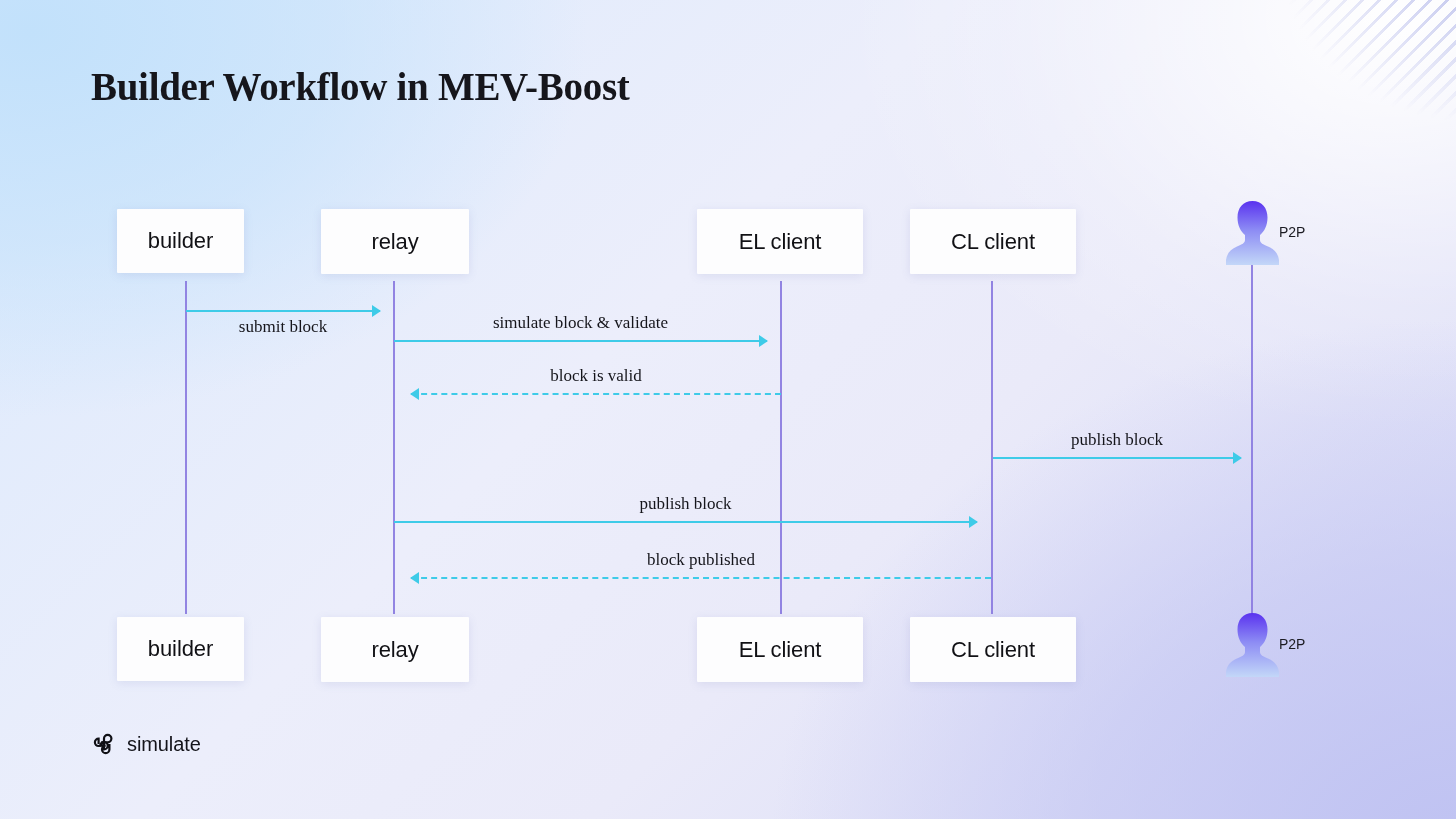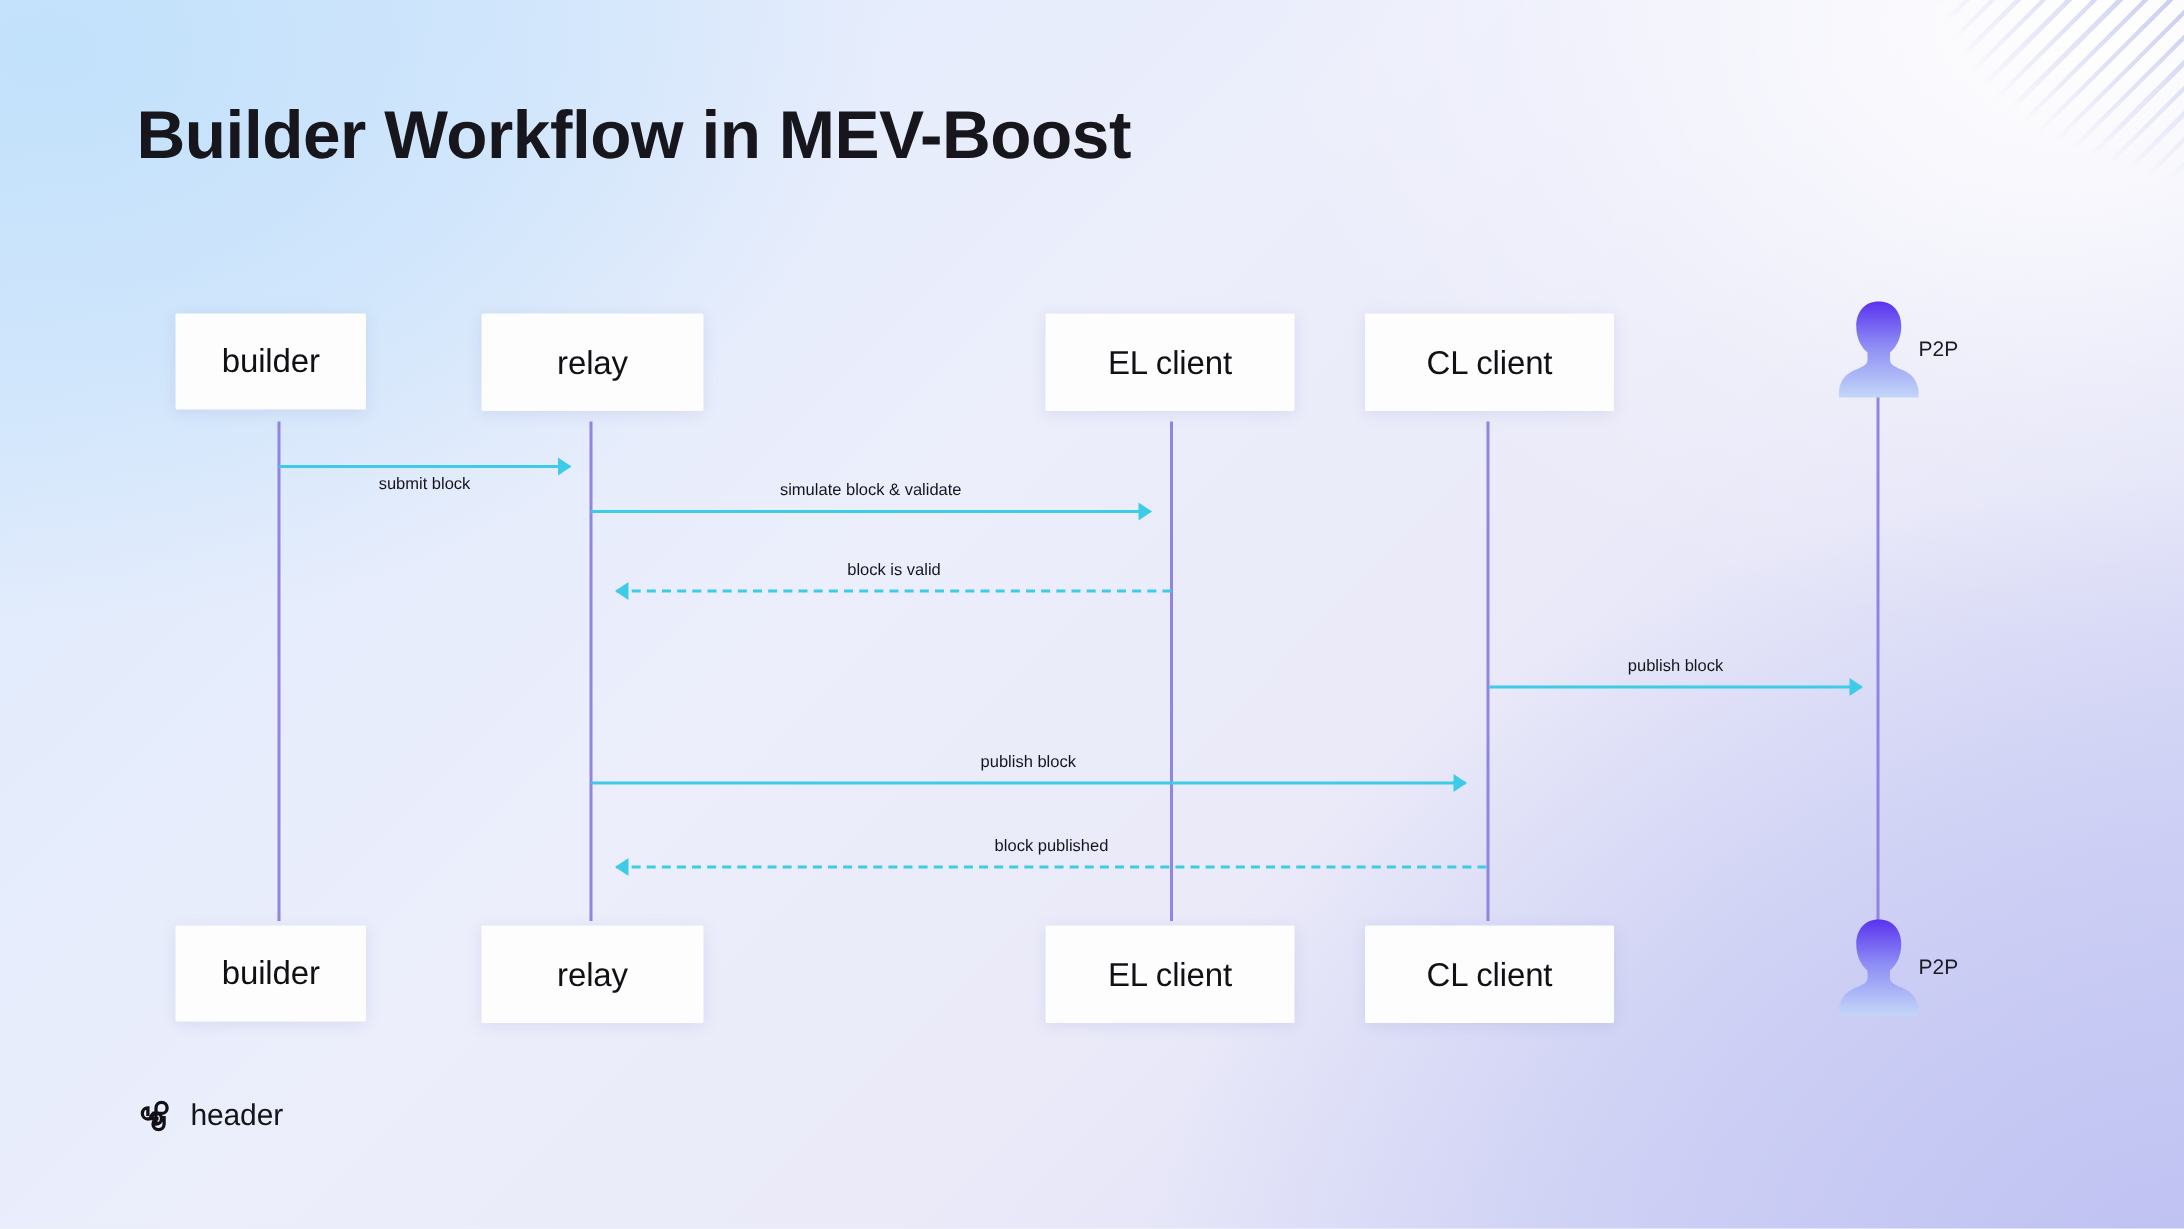--- a/index.html
+++ b/index.html
@@ -42,25 +42,26 @@
     );
     -webkit-mask-image: radial-gradient(ellipse 240px 190px at 100% 0%, #000 10%, rgba(0,0,0,0.55) 45%, rgba(0,0,0,0) 80%);
     mask-image: radial-gradient(ellipse 240px 190px at 100% 0%, #000 10%, rgba(0,0,0,0.55) 45%, rgba(0,0,0,0) 80%);
     pointer-events: none;
   }
 
   #title {
     position: absolute;
     left: 91px;
     top: 64px;
-    font-size: 45px;
+    font-size: 39px;
     font-weight: bold;
     letter-spacing: -0.3px;
     color: #16161c;
     white-space: nowrap;
+    font-family: Liberation Serif, serif;
   }
 
   .lifeline {
     position: absolute;
     width: 2px;
     background: #8d7ee0;
     opacity: 0.95;
   }
 
   .node-box {
@@ -112,23 +113,24 @@
     width: 0; height: 0;
     border-top: 6px solid transparent;
     border-bottom: 6px solid transparent;
   }
   .msg.right .head { right: -1px; border-left: 9px solid #3ecbe8; }
   .msg.left  .head { left: -1px;  border-right: 9px solid #3ecbe8; }
   .msg .msg-label {
     position: absolute;
     left: 0; right: 0;
     text-align: center;
-    font-size: 11px;
+    font-size: 17px;
     color: #15151b;
     white-space: nowrap;
+    font-family: Liberation Serif, serif;
   }
   .msg .msg-label.above { bottom: 9px; margin-top: 42px; }
   .msg .msg-label.below { top: 7px; }
 
   
   #note {
     position: absolute;
     left: 211px;
     top: 427px;
     width: 366px;
@@ -273,16 +275,16 @@
     <span class="actor-label">P2P</span>
   </div>
 
   <div id="brand">
     <svg width="26" height="26" viewBox="0 0 26 26">
       <g fill="none" stroke="#101016" stroke-width="2.2">
         <path d="M13 13 L13 7.6 A3.7 3.7 0 1 1 16.7 11.3 L11.3 11.3 A3.7 3.7 0 1 1 7.6 7.6 L7.6 13"></path>
         <path d="M13 13 L13 18.4 A3.7 3.7 0 1 0 9.3 14.7 L14.7 14.7 A3.7 3.7 0 1 0 18.4 18.4 L18.4 13"></path>
       </g>
     </svg>
-    <span class="brand-name">header</span>
+    <span class="brand-name">simulate</span>
   </div>
 
 </div>
 
 </body></html>

